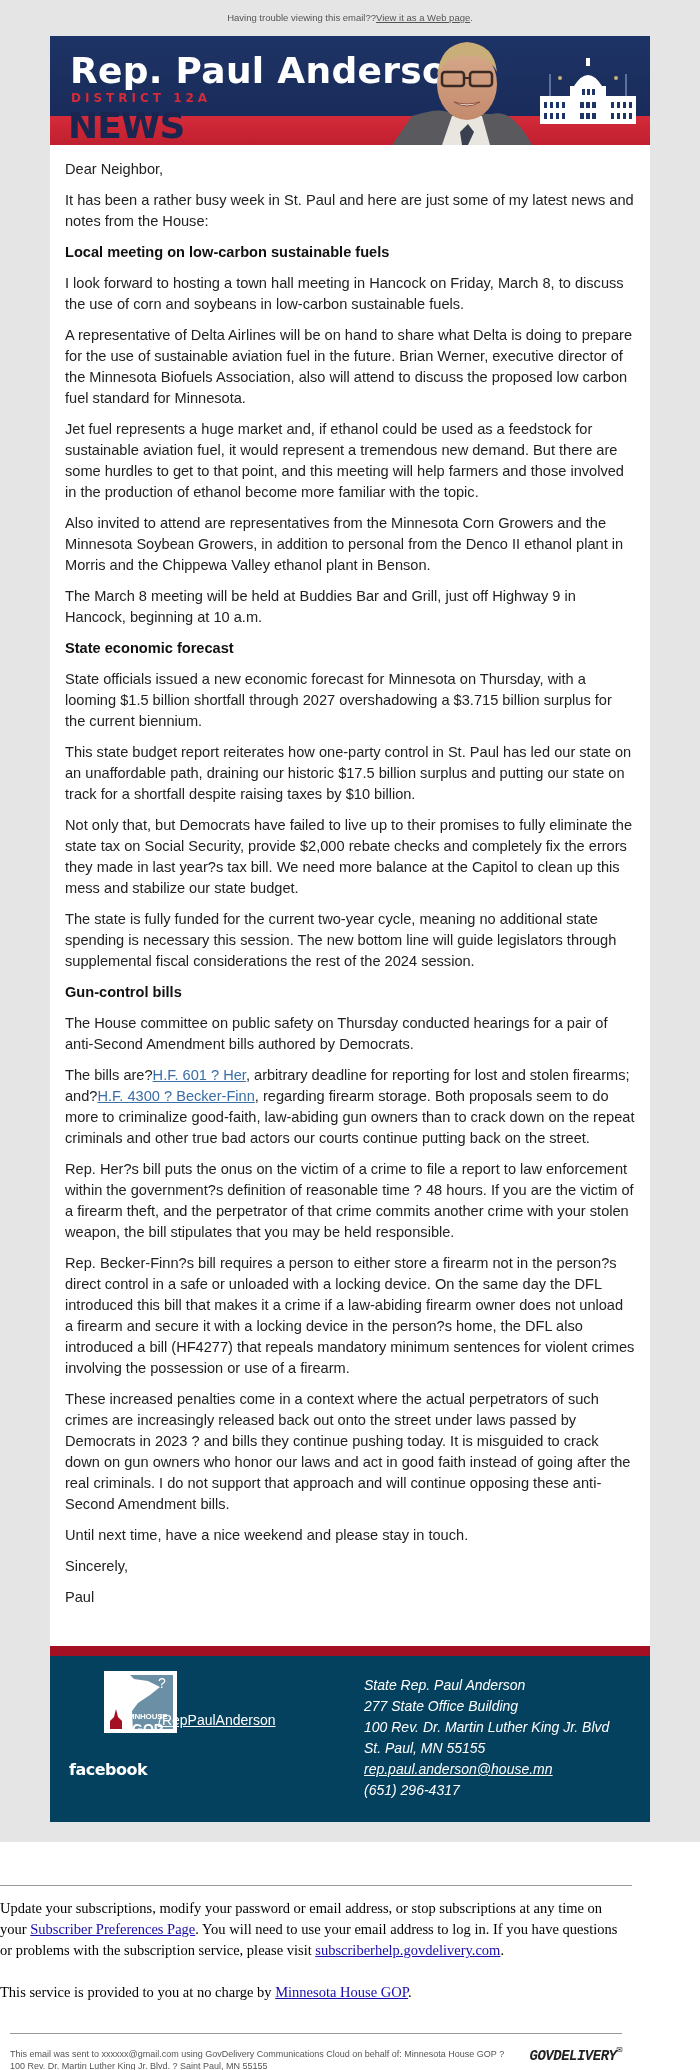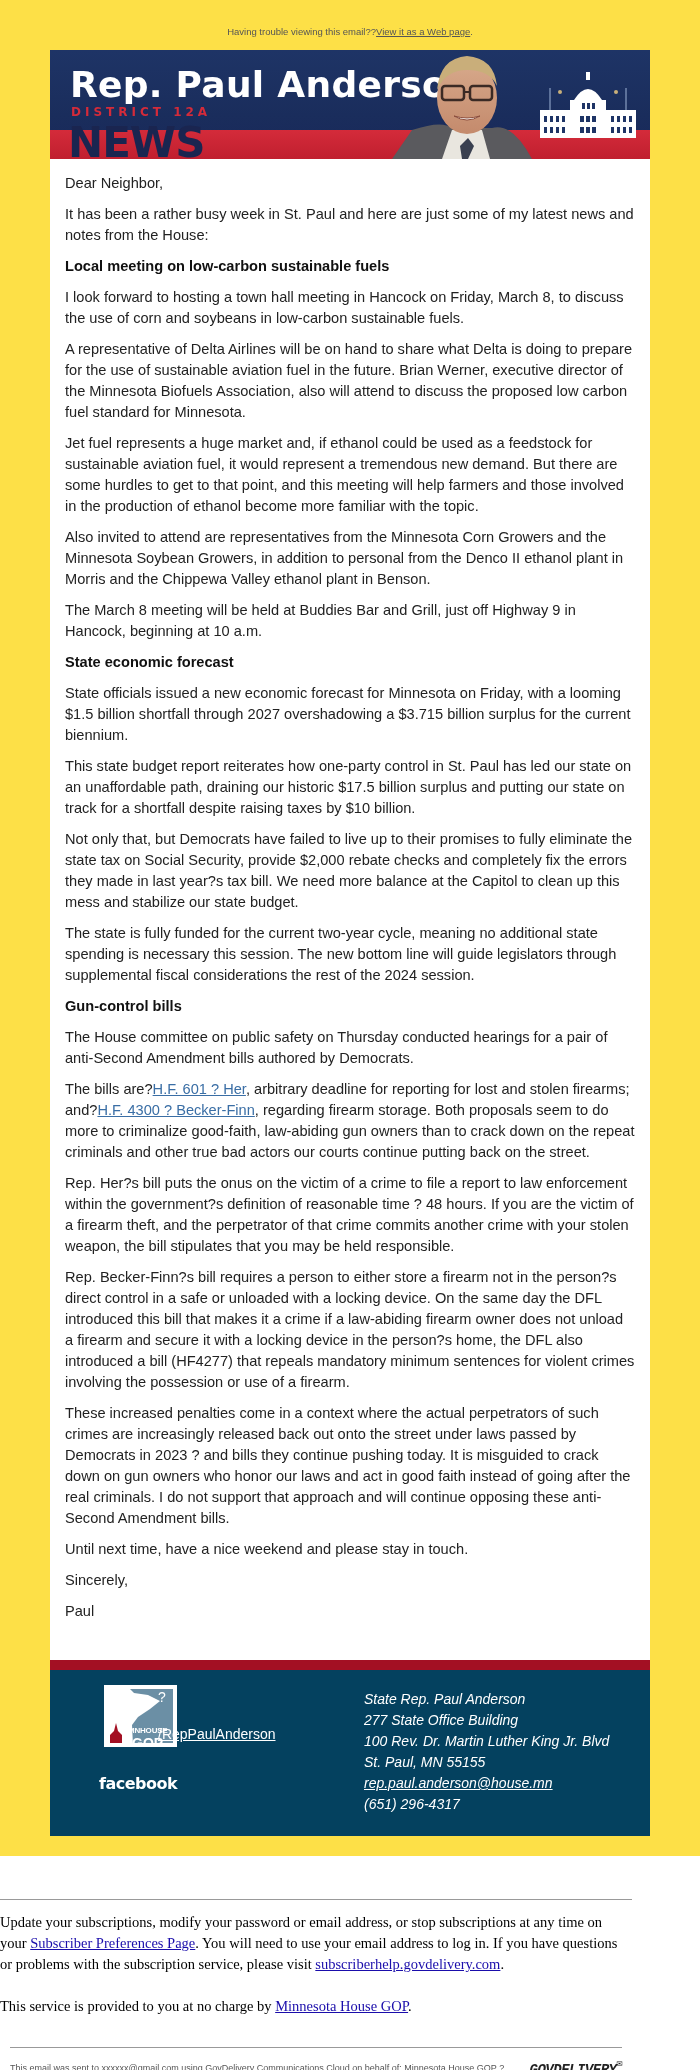--- a/index.html
+++ b/index.html
@@ -1,54 +1,54 @@
 <!DOCTYPE html>
 <html><head>
 <meta charset="utf-8">
 <style>
   * { box-sizing: border-box; margin: 0; padding: 0; }
   html, body { width: 700px; background: #ffffff; }
   body { font-family: "Liberation Sans", sans-serif; color: #222; }
   a { color: inherit; }
 
-  .outer-bg { background: #fde047; width: 700px; padding-top: 26px; padding-bottom: 20px; }
+  .outer-bg { background: #e5e5e5; width: 700px; padding-top: 12px; padding-bottom: 20px; }
   .preheader { text-align: center; font-size: 9.5px; color: #555; height: 24px; line-height: 12px; }
   .preheader a { color: #555; text-decoration: underline; }
 
   .container { width: 600px; margin: 0 auto; background: #fff; }
 
   
   .banner { position: relative; width: 600px; height: 109px; overflow: hidden;
     background: linear-gradient(180deg, #1e3466 0%, #1a2d5c 60%, #18285a 100%); }
   .banner .red-band { position: absolute; left: 0; right: 0; top: 80px; height: 29px;
     background: linear-gradient(180deg, #d42b3a 0%, #c01f2f 100%); }
   .banner .title { position: absolute; left: 20px; top: 14px; color: #fff; font-weight: bold;
     font-size: 36px; letter-spacing: 0.3px; font-family: "DejaVu Sans", sans-serif; }
   .banner .district { position: absolute; left: 21px; top: 55px; color: #d42b3a; font-weight: bold;
     font-size: 12px; letter-spacing: 4px; font-family: "DejaVu Sans", sans-serif; }
   .banner .news { position: absolute; left: 18px; top: 72px; color: #1a2550; font-weight: bold;
-    font-size: 42px; letter-spacing: -1px; font-family: "DejaVu Sans", sans-serif; line-height: 1; }
+    font-size: 36px; letter-spacing: -1px; font-family: "DejaVu Sans", sans-serif; line-height: 1; }
   .banner .portrait { position: absolute; left: 332px; top: 0; width: 170px; height: 109px; }
   .banner .capitol { position: absolute; left: 488px; top: 20px; width: 100px; height: 70px; }
 
   
   .content { padding: 14px 15px 14px 15px; font-size: 14.6px; line-height: 21px; color: #222; }
   .content p { margin-bottom: 10px; }
   .content h3 { font-size: 14.6px; font-weight: bold; margin: 0 0 10px 0; color: #111; line-height: 21px; }
   .content a.link { color: #3a6ea5; text-decoration: underline; }
   .content .pad-bottom { height: 14px; }
 
   
   .footer-red { height: 10px; background: #a31023; }
   .footer { background: #04415f; height: 166px; position: relative; color: #fff; }
   .footer .logo-box { position: absolute; left: 15px; top: 15px; width: 73px; height: 62px; background: #fff; padding: 4px; margin-left: 39px; }
   .footer .logo-inner { width: 100%; height: 100%; background: #6b8fa5; position: relative; overflow: hidden; }
   .footer .logo-text1 { position: absolute; left: 20px; top: 37px; font-size: 8px; font-weight: bold; color: #fff; letter-spacing: -0.2px; }
   .footer .logo-text2 { position: absolute; left: 24px; top: 46px; font-size: 14px; font-weight: bold; color: #fff; }
-  .footer .fb-label { position: absolute; left: 19px; top: 104px; font-size: 16px; font-weight: bold; color: #fff; font-family: "DejaVu Sans", sans-serif; letter-spacing: -0.5px; margin-left: 30px; }
+  .footer .fb-label { position: absolute; left: 19px; top: 104px; font-size: 16px; font-weight: bold; color: #fff; font-family: "DejaVu Sans", sans-serif; letter-spacing: -0.5px; }
   .footer .q-mark { position: absolute; left: 108px; top: 19px; font-size: 14px; }
   .footer .fb-link { position: absolute; left: 108px; top: 56px; font-size: 14px; text-decoration: underline; color: #fff; text-align: center; }
   .footer .address { position: absolute; left: 314px; top: 19px; font-size: 14px; line-height: 21px; font-style: italic; }
   .footer .address a { color: #fff; text-decoration: underline; }
 
   
   .sub-wrap { width: 632px; background: #fff; margin-top: 36px; }
   .hr { border: none; border-top: 1px solid #999; margin: 0; }
   .sub-text { font-family: "Liberation Serif", serif; font-size: 14.5px; line-height: 21px; color: #000; padding: 12px 0 0 0; }
   .sub-text a { color: #1a0dab; text-decoration: underline; }
@@ -135,21 +135,21 @@
       <p>It has been a rather busy week in St. Paul and here are just some of my latest news and notes from the House:</p>
 
       <h3>Local meeting on low-carbon sustainable fuels</h3>
       <p>I look forward to hosting a town hall meeting in Hancock on Friday, March 8, to discuss the use of corn and soybeans in low-carbon sustainable fuels.</p>
       <p>A representative of Delta Airlines will be on hand to share what Delta is doing to prepare for the use of sustainable aviation fuel in the future. Brian Werner, executive director of the Minnesota Biofuels Association, also will attend to discuss the proposed low carbon fuel standard for Minnesota.</p>
       <p>Jet fuel represents a huge market and, if ethanol could be used as a feedstock for sustainable aviation fuel, it would represent a tremendous new demand. But there are some hurdles to get to that point, and this meeting will help farmers and those involved in the production of ethanol become more familiar with the topic.</p>
       <p>Also invited to attend are representatives from the Minnesota Corn Growers and the Minnesota Soybean Growers, in addition to personal from the Denco II ethanol plant in Morris and the Chippewa Valley ethanol plant in Benson.</p>
       <p>The March 8 meeting will be held at Buddies Bar and Grill, just off Highway 9 in Hancock, beginning at 10 a.m.</p>
 
       <h3>State economic forecast</h3>
-      <p>State officials issued a new economic forecast for Minnesota on Friday, with a looming $1.5 billion shortfall through 2027 overshadowing a $3.715 billion surplus for the current biennium.</p>
+      <p>State officials issued a new economic forecast for Minnesota on Thursday, with a looming $1.5 billion shortfall through 2027 overshadowing a $3.715 billion surplus for the current biennium.</p>
       <p>This state budget report reiterates how one-party control in St. Paul has led our state on an unaffordable path, draining our historic $17.5 billion surplus and putting our state on track for a shortfall despite raising taxes by $10 billion.</p>
       <p>Not only that, but Democrats have failed to live up to their promises to fully eliminate the state tax on Social Security, provide $2,000 rebate checks and completely fix the errors they made in last year?s tax bill. We need more balance at the Capitol to clean up this mess and stabilize our state budget.</p>
       <p>The state is fully funded for the current two-year cycle, meaning no additional state spending is necessary this session. The new bottom line will guide legislators through supplemental fiscal considerations the rest of the 2024 session.</p>
 
       <h3>Gun-control bills</h3>
       <p>The House committee on public safety on Thursday conducted hearings for a pair of anti-Second Amendment bills authored by Democrats.</p>
       <p><span>The bills are?</span><a href="#" class="link">H.F. 601 ? Her</a><span>, arbitrary deadline for reporting for lost and stolen firearms; and?</span><a href="#" class="link">H.F. 4300 ? Becker-Finn</a><span>, regarding firearm storage. Both proposals seem to do more to criminalize good-faith, law-abiding gun owners than to crack down on the repeat criminals and other true bad actors our courts continue putting back on the street.</span></p>
       <p>Rep. Her?s bill puts the onus on the victim of a crime to file a report to law enforcement within the government?s definition of reasonable time ? 48 hours. If you are the victim of a firearm theft, and the perpetrator of that crime commits another crime with your stolen weapon, the bill stipulates that you may be held responsible.</p>
       <p>Rep. Becker-Finn?s bill requires a person to either store a firearm not in the person?s direct control in a safe or unloaded with a locking device. On the same day the DFL introduced this bill that makes it a crime if a law-abiding firearm owner does not unload a firearm and secure it with a locking device in the person?s home, the DFL also introduced a bill (HF4277) that repeals mandatory minimum sentences for violent crimes involving the possession or use of a firearm.</p>
       <p>These increased penalties come in a context where the actual perpetrators of such crimes are increasingly released back out onto the street under laws passed by Democrats in 2023 ? and bills they continue pushing today. It is misguided to crack down on gun owners who honor our laws and act in good faith instead of going after the real criminals. I do not support that approach and will continue opposing these anti-Second Amendment bills.</p>

